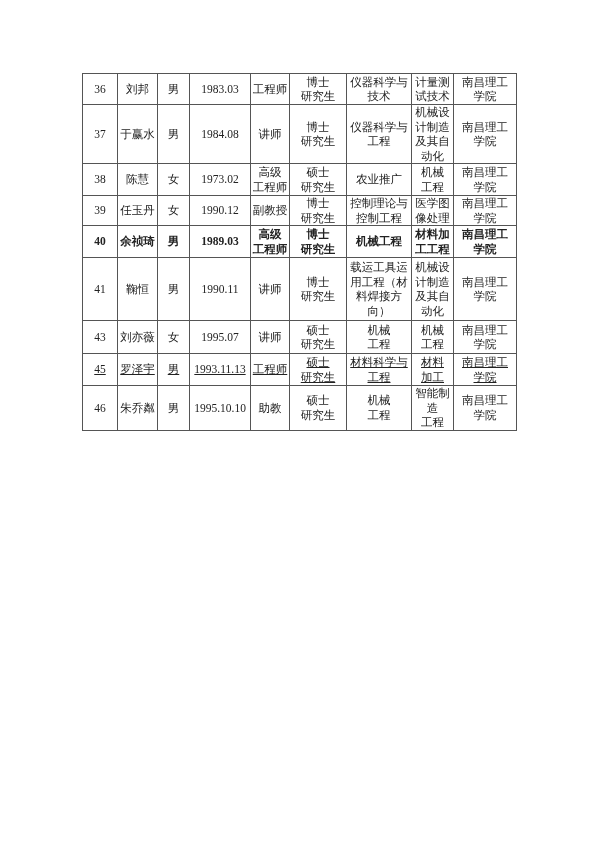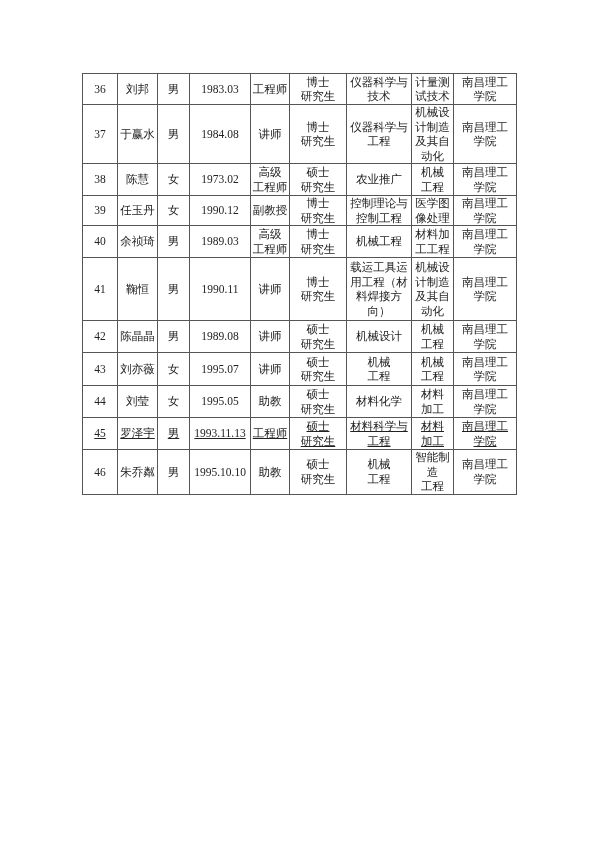--- a/index.html
+++ b/index.html
@@ -123,21 +123,21 @@
         </td>
         <td>
           <span class="line">医学图</span>
           <span class="line">像处理</span>
         </td>
         <td>
           <span class="line">南昌理工</span>
           <span class="line">学院</span>
         </td>
       </tr>
-      <tr style="height: 32px;">
+      <tr style="height: 32px; font-weight: bold;">
         <td class="num">40</td>
         <td>余祯琦</td>
         <td>男</td>
         <td class="date">1989.03</td>
         <td>
           <span class="line">高级</span>
           <span class="line">工程师</span>
         </td>
         <td>
           <span class="line">博士</span>
@@ -171,44 +171,20 @@
           <span class="line">载运工具运</span>
           <span class="line">用工程（材</span>
           <span class="line">料焊接方</span>
           <span class="line">向）</span>
         </td>
         <td>
           <span class="line">机械设</span>
           <span class="line">计制造</span>
           <span class="line">及其自</span>
           <span class="line">动化</span>
-        </td>
-        <td>
-          <span class="line">南昌理工</span>
-          <span class="line">学院</span>
-        </td>
-      </tr>
-      <tr style="height: 32px;">
-        <td class="num">42</td>
-        <td>陈晶晶</td>
-        <td>男</td>
-        <td class="date">1989.08</td>
-        <td>
-          <span class="line">讲师</span>
-        </td>
-        <td>
-          <span class="line">硕士</span>
-          <span class="line">研究生</span>
-        </td>
-        <td>
-          <span class="line">机械设计</span>
-        </td>
-        <td>
-          <span class="line">机械</span>
-          <span class="line">工程</span>
         </td>
         <td>
           <span class="line">南昌理工</span>
           <span class="line">学院</span>
         </td>
       </tr>
       <tr style="height: 33px;">
         <td class="num">43</td>
         <td>刘亦薇</td>
         <td>女</td>
@@ -226,44 +202,20 @@
         </td>
         <td>
           <span class="line">机械</span>
           <span class="line">工程</span>
         </td>
         <td>
           <span class="line">南昌理工</span>
           <span class="line">学院</span>
         </td>
       </tr>
-      <tr style="height: 32px;">
-        <td class="num">44</td>
-        <td>刘莹</td>
-        <td>女</td>
-        <td class="date">1995.05</td>
-        <td>
-          <span class="line">助教</span>
-        </td>
-        <td>
-          <span class="line">硕士</span>
-          <span class="line">研究生</span>
-        </td>
-        <td>
-          <span class="line">材料化学</span>
-        </td>
-        <td>
-          <span class="line">材料</span>
-          <span class="line">加工</span>
-        </td>
-        <td>
-          <span class="line">南昌理工</span>
-          <span class="line">学院</span>
-        </td>
-      </tr>
       <tr style="height: 32px; text-decoration: underline;">
         <td class="num">45</td>
         <td>罗泽宇</td>
         <td>男</td>
         <td class="date">1993.11.13</td>
         <td>
           <span class="line">工程师</span>
         </td>
         <td>
           <span class="line">硕士</span>

